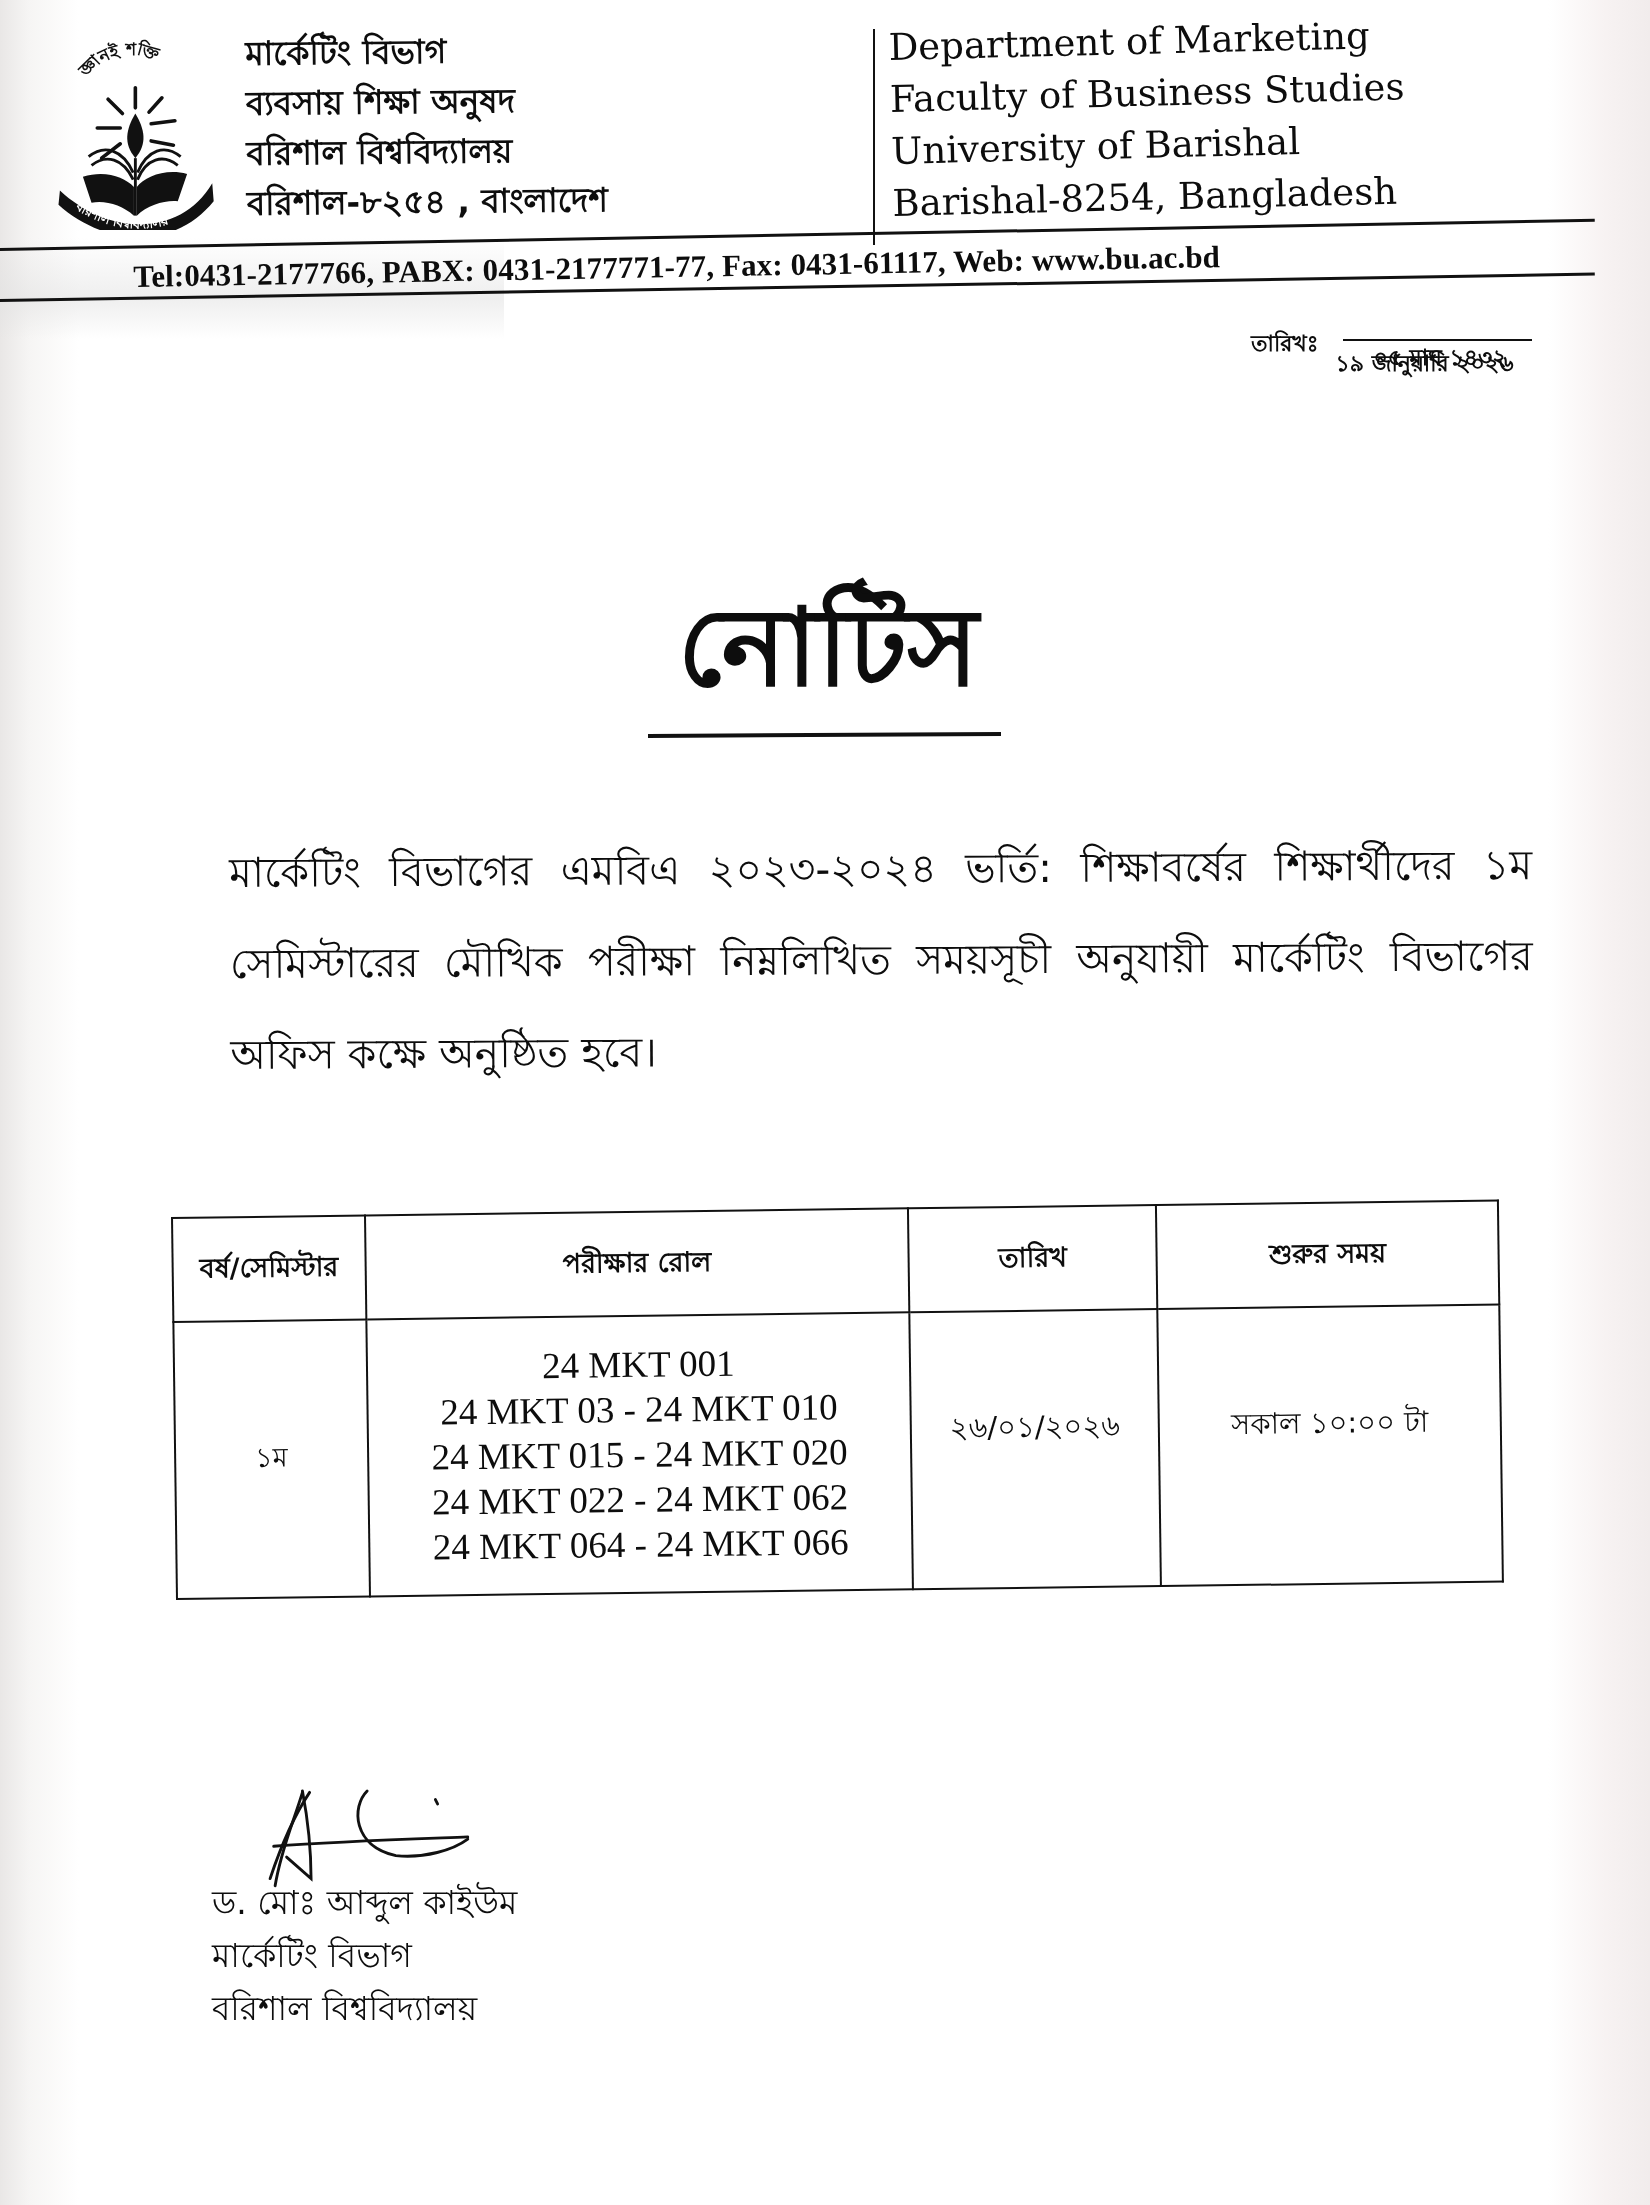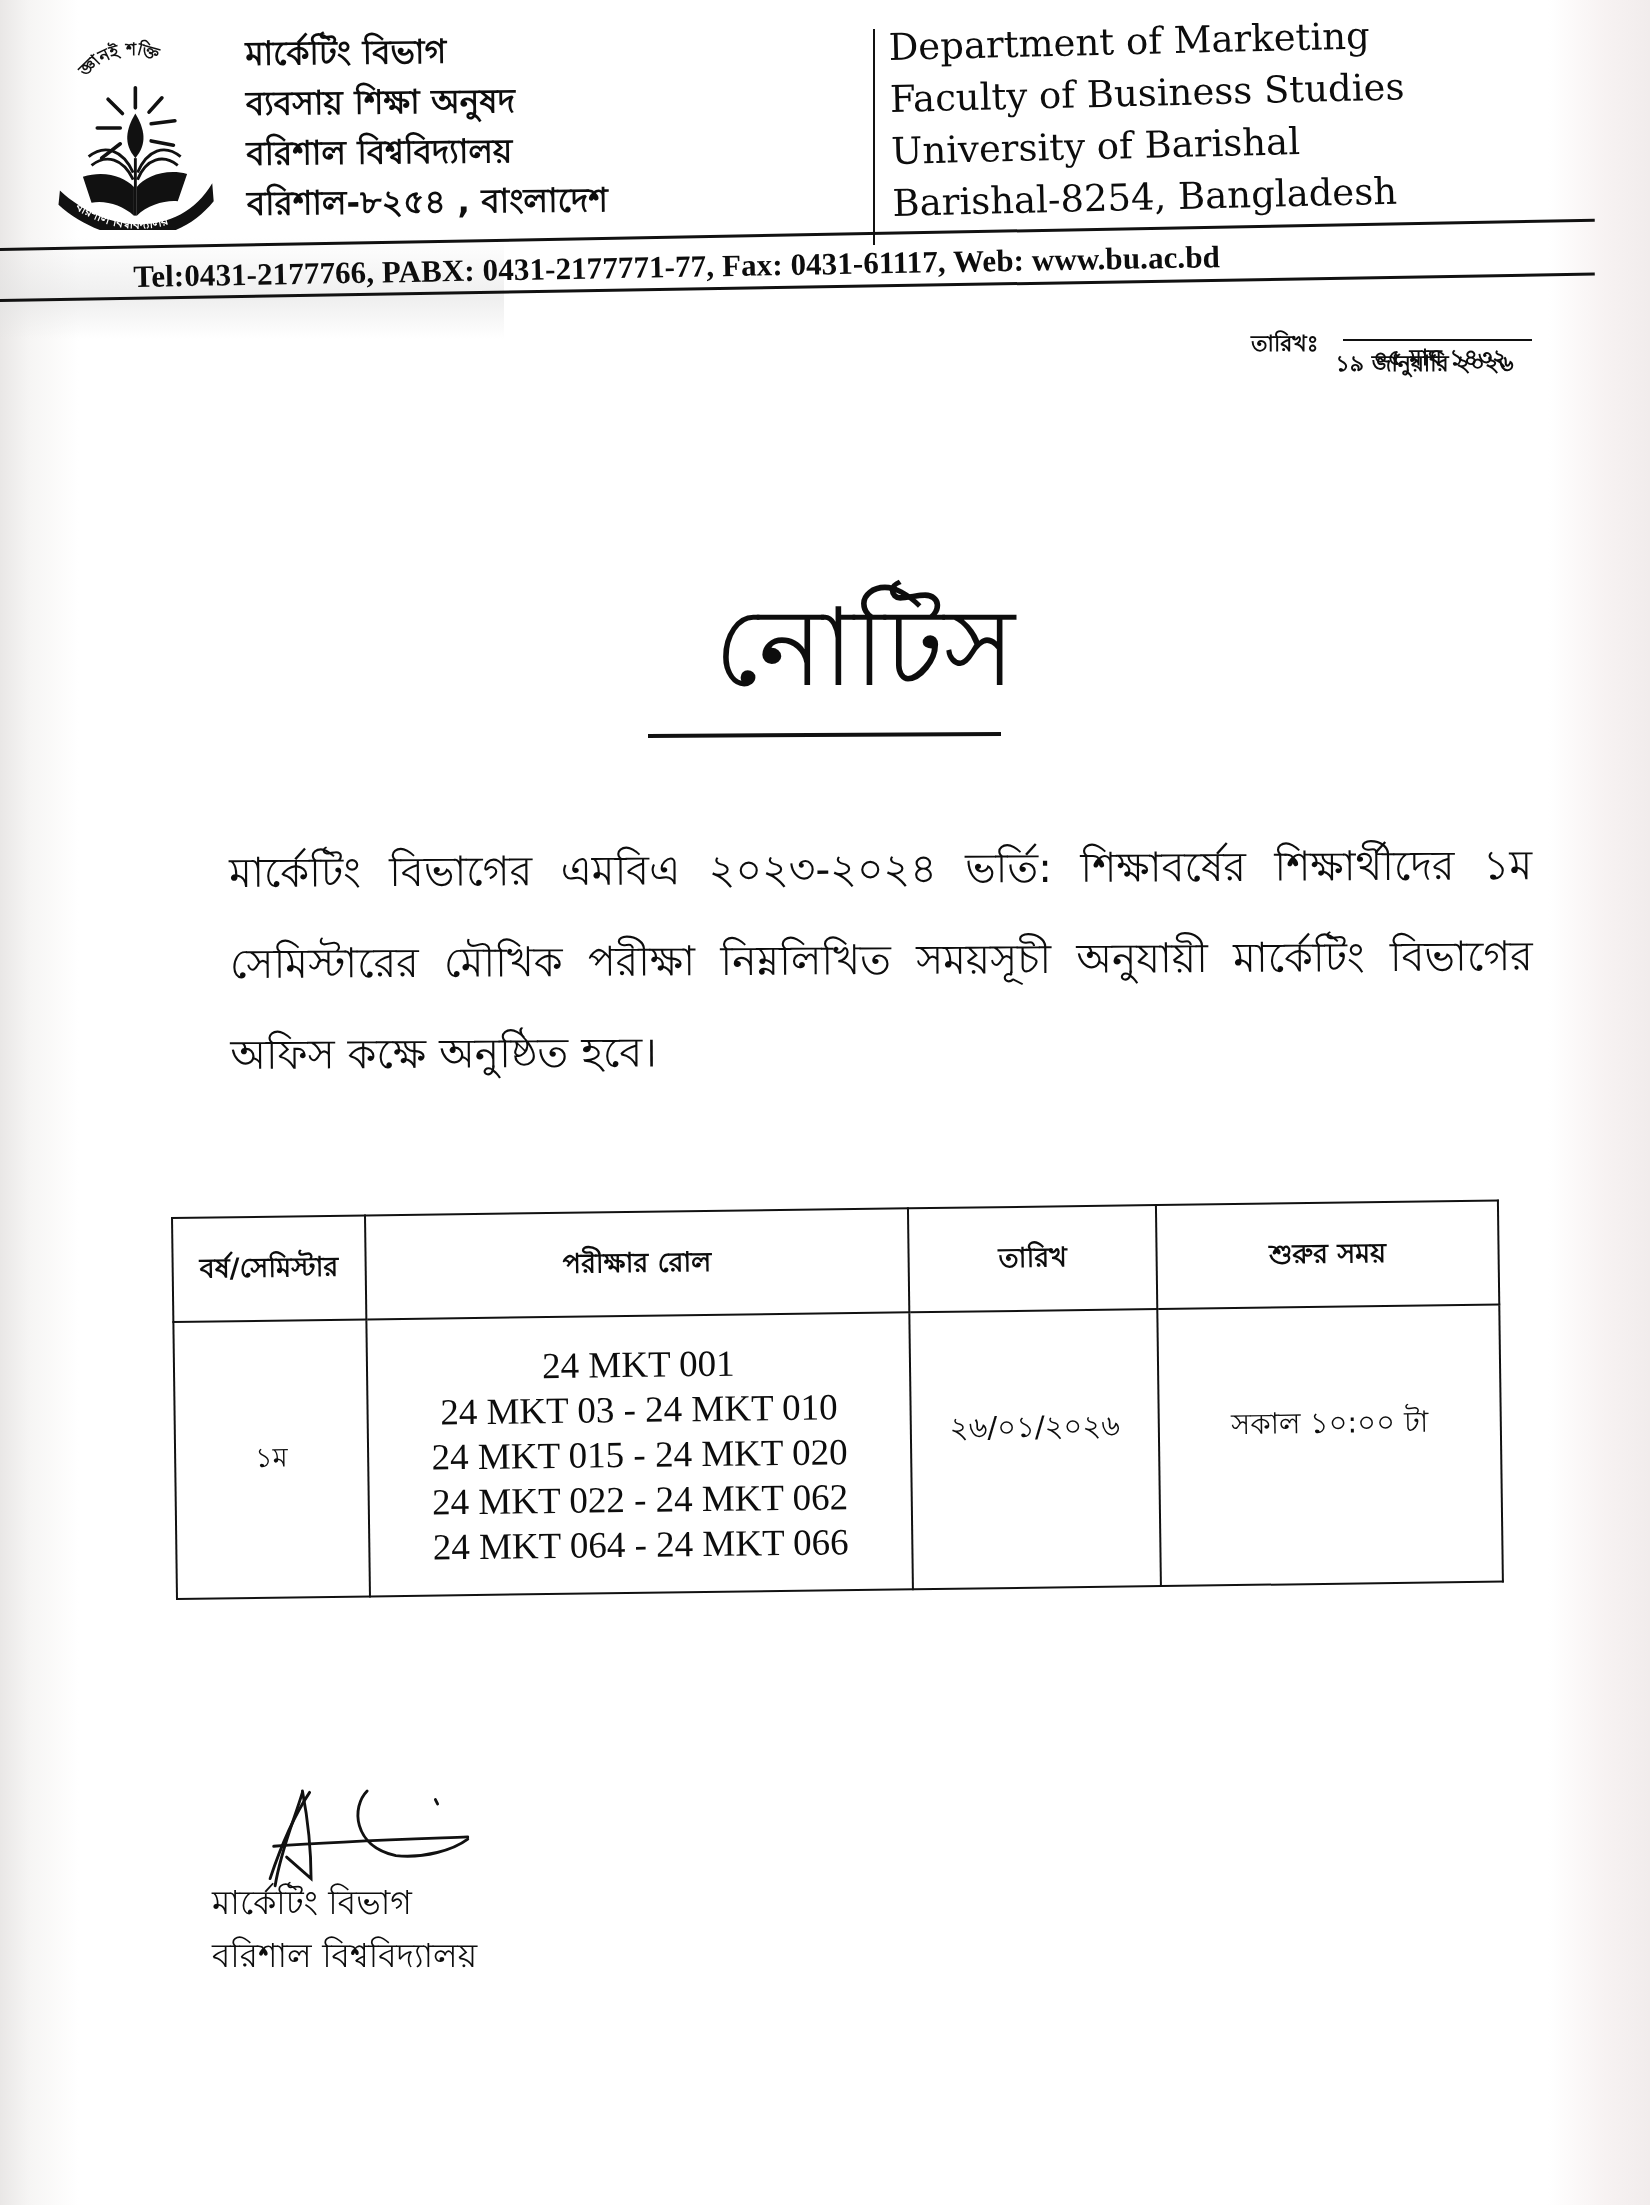--- a/index.html
+++ b/index.html
@@ -128,22 +128,22 @@
       font-weight: bold;
       font-size: 22px;
       white-space: nowrap;
     }
 
     
     .title {
       position: absolute;
       left: 641px; top: 576px;
       width: 374px;
-      text-align: right;
-      font-weight: normal;
+      text-align: center;
+      font-weight: bold;
       font-size: 108px;
       line-height: 144px;
       white-space: nowrap;
     }
     .title-underline {
       position: absolute;
       left: 648px; top: 733px;
       width: 353px; height: 4.3px;
       background: #111;
       transform: rotate(-0.3deg);
@@ -328,16 +328,17 @@
       <path d="M70,20 C58,60 40,100 32,150"></path>
       <path d="M70,18 C78,60 82,100 82,140 L48,110"></path>
       <path d="M30,95 C120,88 220,85 300,82"></path>
       <path d="M160,18 C138,40 140,95 200,108 C240,112 280,100 300,85"></path>
       <path d="M255,30 L258,36"></path>
     </g>
   </svg>
 </div>
 
 <div class="sig-block">
+  <div>ড. মোঃ আব্দুল কাইউম</div>
   <div>মার্কেটিং বিভাগ</div>
   <div>বরিশাল বিশ্ববিদ্যালয়</div>
 </div>
 
 
 </body></html>

